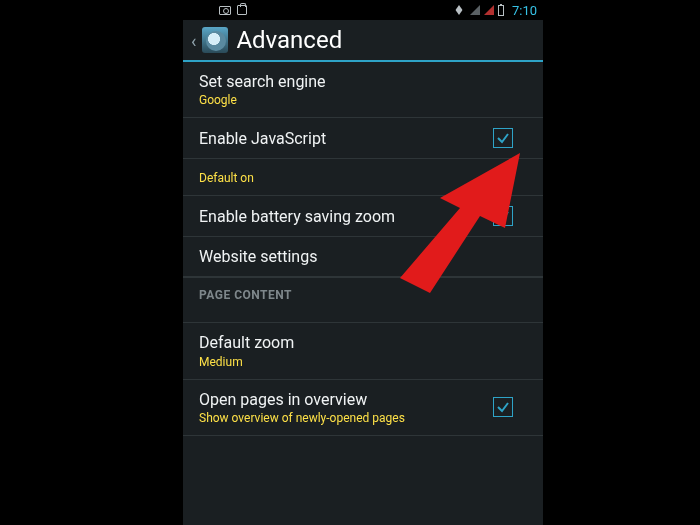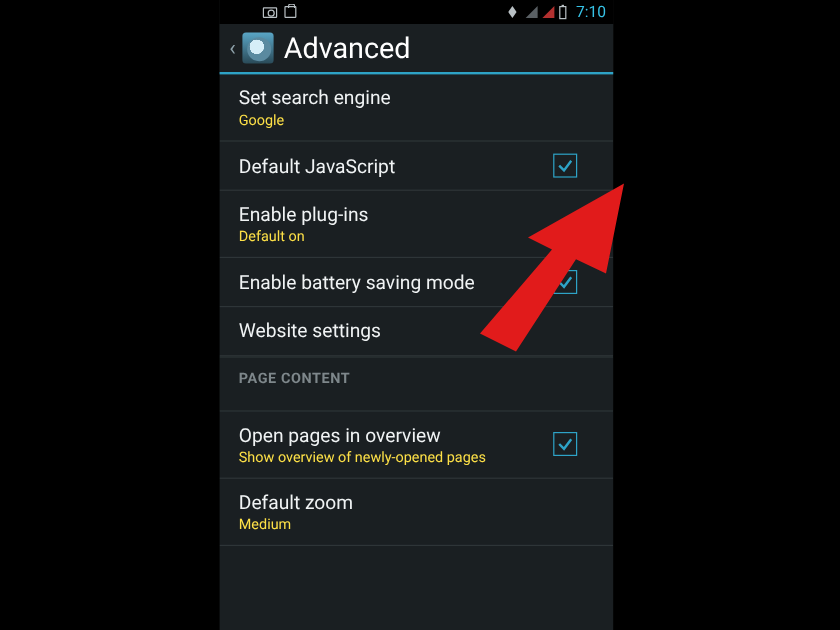--- a/index.html
+++ b/index.html
@@ -8,21 +8,21 @@
     width: 700px;
     height: 525px;
     font-family: Roboto, "Helvetica Neue", Arial, sans-serif;
     overflow: hidden;
     position: relative;
   }
   .phone {
     position: absolute;
     left: 183px;
     top: 0;
-    width: 328px;
+    width: 360px;
     height: 525px;
     background: #1a1f22;
     display: flex;
     flex-direction: column;
   }
   .statusbar {
     height: 20px;
     background: #000;
     display: flex;
     align-items: center;
@@ -128,74 +128,73 @@
     <div class="item">
       <div class="txt">
         <div class="primary">Set search engine</div>
         <div class="secondary">Google</div>
       </div>
     </div>
 
 
     <div class="item">
       <div class="txt">
-        <div class="primary">Default JavaScript</div>
+        <div class="primary">Enable JavaScript</div>
       </div>
       <div class="chk on">
         <svg width="14" height="14" viewBox="0 0 14 14">
             <polyline points="2,7 6,11 12,3" fill="none" stroke="#2ea3c7" stroke-width="2"></polyline>
           </svg>
       </div>
     </div>
 
     <div class="item">
       <div class="txt">
-        <div class="primary">Enable plug-ins</div>
         <div class="secondary">Default on</div>
       </div>
     </div>
 
     <div class="item">
       <div class="txt">
-        <div class="primary">Enable battery saving mode</div>
+        <div class="primary">Enable battery saving zoom</div>
       </div>
       <div class="chk on">
         <svg width="14" height="14" viewBox="0 0 14 14">
             <polyline points="2,7 6,11 12,3" fill="none" stroke="#2ea3c7" stroke-width="2"></polyline>
           </svg>
       </div>
     </div>
 
     <div class="item">
       <div class="txt">
         <div class="primary">Website settings</div>
       </div>
     </div>
 
     <div class="section-header">
       <div class="cap">PAGE CONTENT</div>
     </div>
 
     <div class="item">
       <div class="txt">
+        <div class="primary">Default zoom</div>
+        <div class="secondary">Medium</div>
+      </div>
+    </div>
+
+    <div class="item">
+      <div class="txt">
         <div class="primary">Open pages in overview</div>
         <div class="secondary">Show overview of newly-opened pages</div>
       </div>
       <div class="chk on">
         <svg width="14" height="14" viewBox="0 0 14 14">
             <polyline points="2,7 6,11 12,3" fill="none" stroke="#2ea3c7" stroke-width="2"></polyline>
           </svg>
       </div>
     </div>
 
-    <div class="item">
-      <div class="txt">
-        <div class="primary">Default zoom</div>
-        <div class="secondary">Medium</div>
-      </div>
-    </div>
-
   </div>
 </div>
 
 <svg class="arrow-annot" width="200" height="160" viewBox="0 0 200 160">
   <polygon points="30,130 90,60 70,50 150,5 135,80 110,68 60,145" fill="#e11b1b"></polygon>
 </svg>
 
 </body></html>

